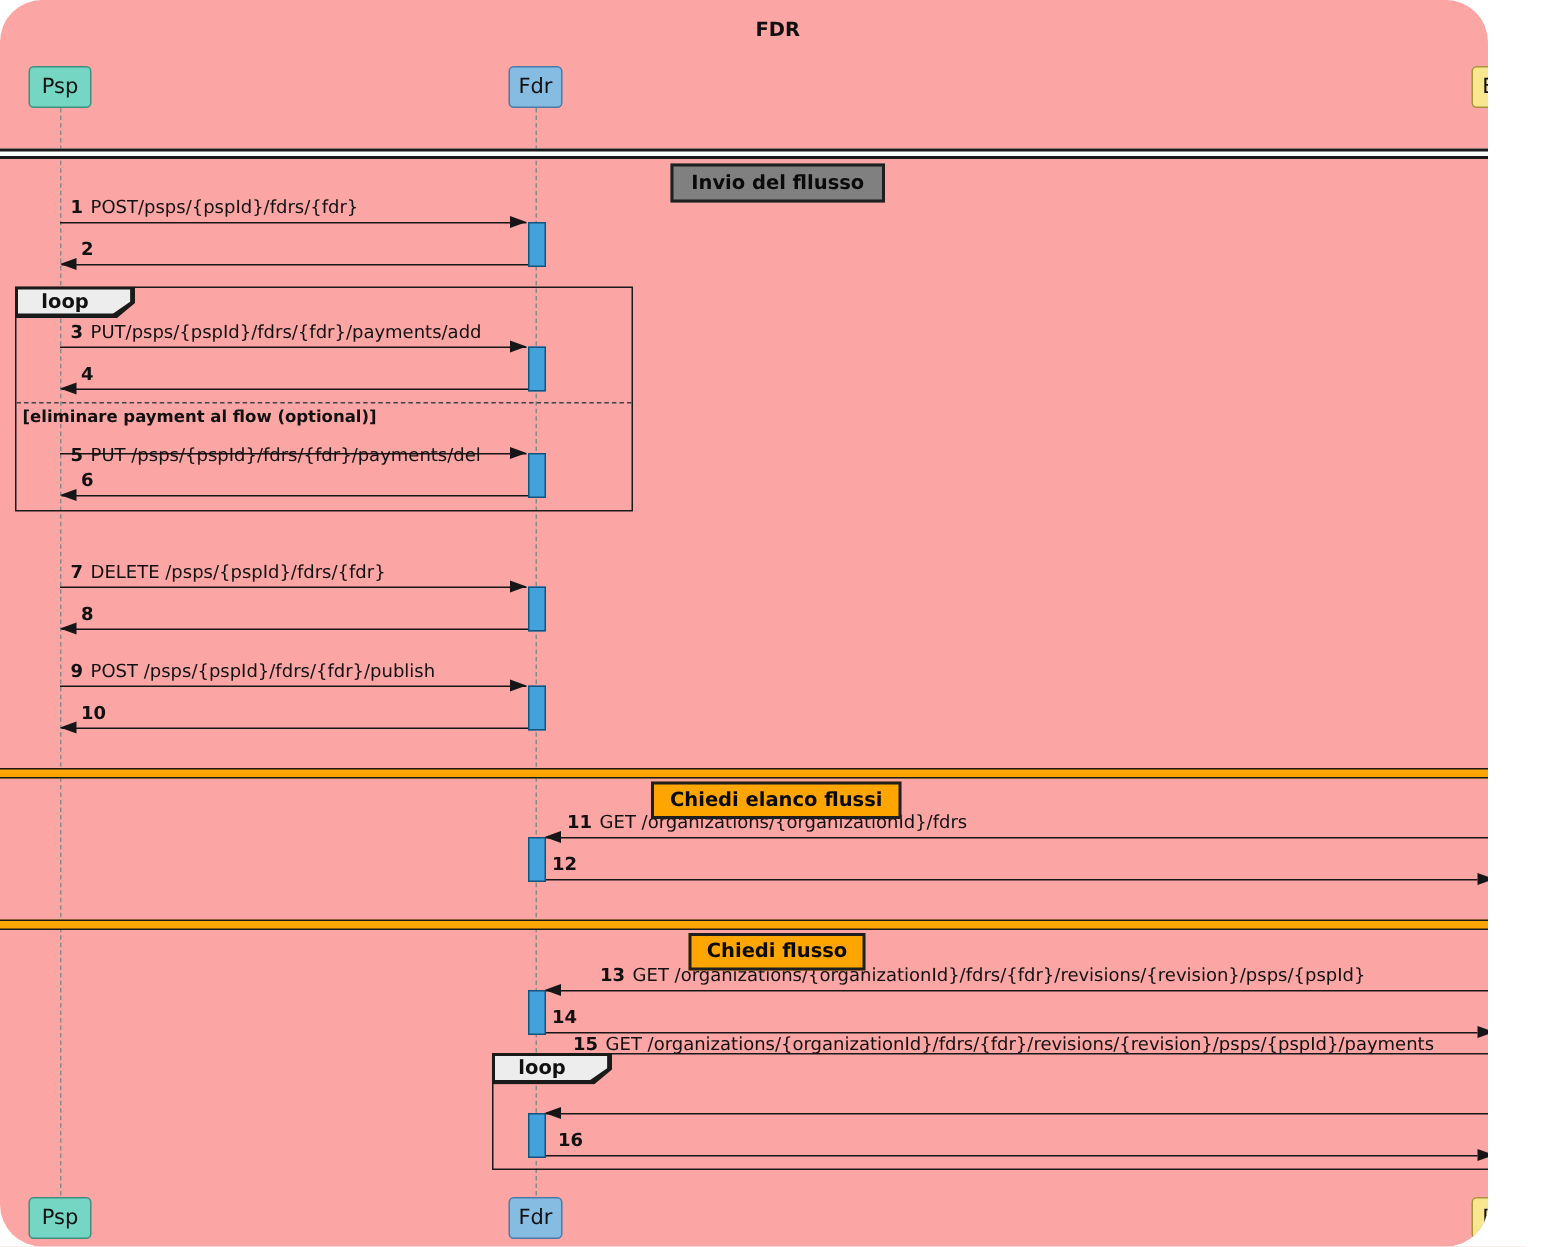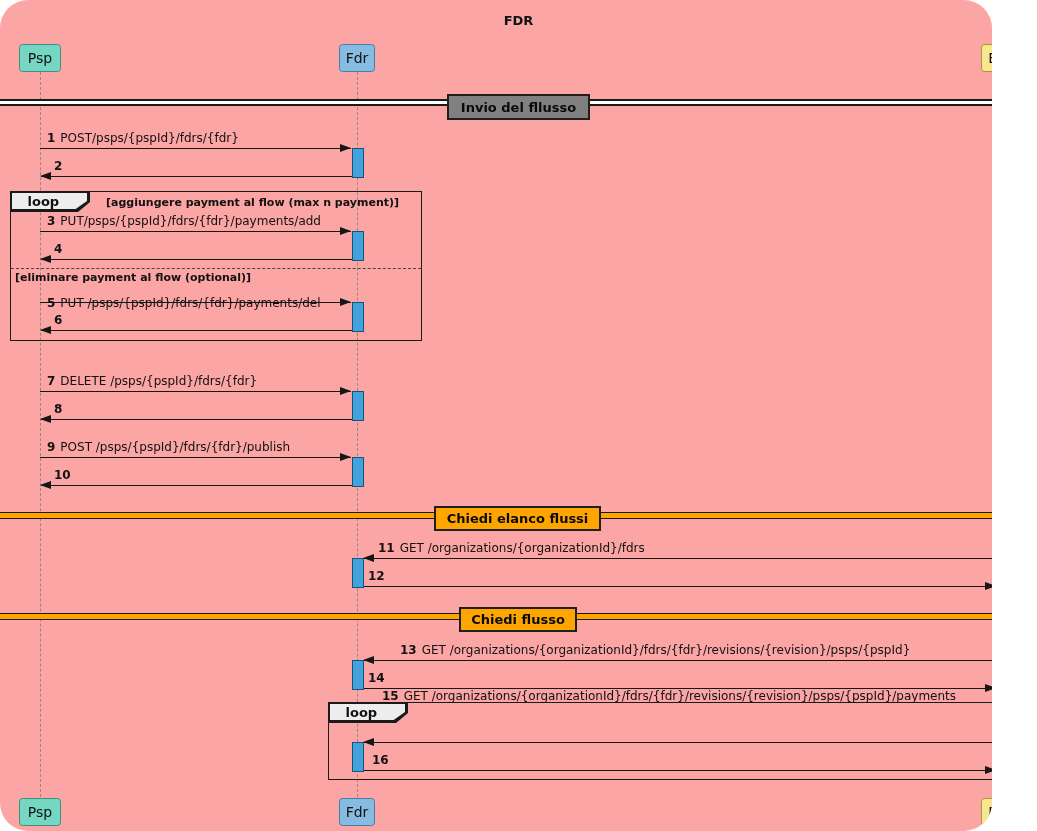--- a/index.html
+++ b/index.html
@@ -23,22 +23,22 @@
   .p-ec  { background:#f8e78f; border-color:#a9943c;text-align:center; }
 
   
   .divider-band-gray { position:absolute; left:0; width:1037px; height:3px;
       border-top:2px solid #1a1a1a; border-bottom:2px solid #1a1a1a; background:#fff; z-index:2; }
   .divider-band-orange { position:absolute; left:0; width:1037px; height:5px;
       border-top:1.6px solid #1a1a1a; border-bottom:1.6px solid #1a1a1a; background:#ffa500; z-index:2; }
   .divider-box { position:absolute; border:2px solid #1f1f1f; z-index:6;
       display:flex; align-items:center; justify-content:center;
       font-size:13px; font-weight:bold; color:#0a0a0a; }
-  .divider-box.gray { background:#808080; }
-  .divider-box.orange { background:#ffa500; }
+  .divider-box.gray { background:#808080;margin-top:15px; }
+  .divider-box.orange { background:#ffa500;margin-top:15px; }
 
   
   .frame { position:absolute; border:1.7px solid #1a1a1a; z-index:3; background:transparent; }
   .frame-head { position:absolute; left:-1px; top:-1px; height:21px; z-index:4;
       clip-path:polygon(0 0,100% 0,100% 52%,85% 100%,0 100%); background:#1a1a1a; }
   .frame-head-inner { position:absolute; left:1.7px; top:1.7px; right:3px; bottom:2.6px;
       clip-path:polygon(0 0,100% 0,100% 50%,84% 100%,0 100%); background:#ededed;
       display:flex; align-items:center; justify-content:center;
       font-size:13px; font-weight:bold; padding-right:12px; }
   .frame-cond { position:absolute; font-size:11px; font-weight:bold; white-space:nowrap; z-index:4; }
@@ -70,21 +70,20 @@
   <div class="lifeline" style="left:995.5px"></div>
 
   <div class="divider-band-gray" style="top:99px"></div>
   <div class="divider-band-orange" style="top:512px"></div>
   <div class="divider-band-orange" style="top:613px"></div>
 
   <div class="frame" style="left:10px;top:191px;width:410px;height:148px">
     <div class="frame-head" style="width:80px">
       <div class="frame-head-inner">loop</div>
     </div>
-    <div class="frame-cond" style="left:95px;top:4px">[aggiungere payment al flow (max n payment)]</div>
     <div class="frame-else-sep" style="top:76px"></div>
     <div class="frame-cond" style="left:4px;top:79px">[eliminare payment al flow (optional)]</div>
   </div>
 
 
   <div class="frame" style="left:328px;top:702px;width:690px;height:76px">
     <div class="frame-head" style="width:80px">
       <div class="frame-head-inner">loop</div>
     </div>
   </div>

